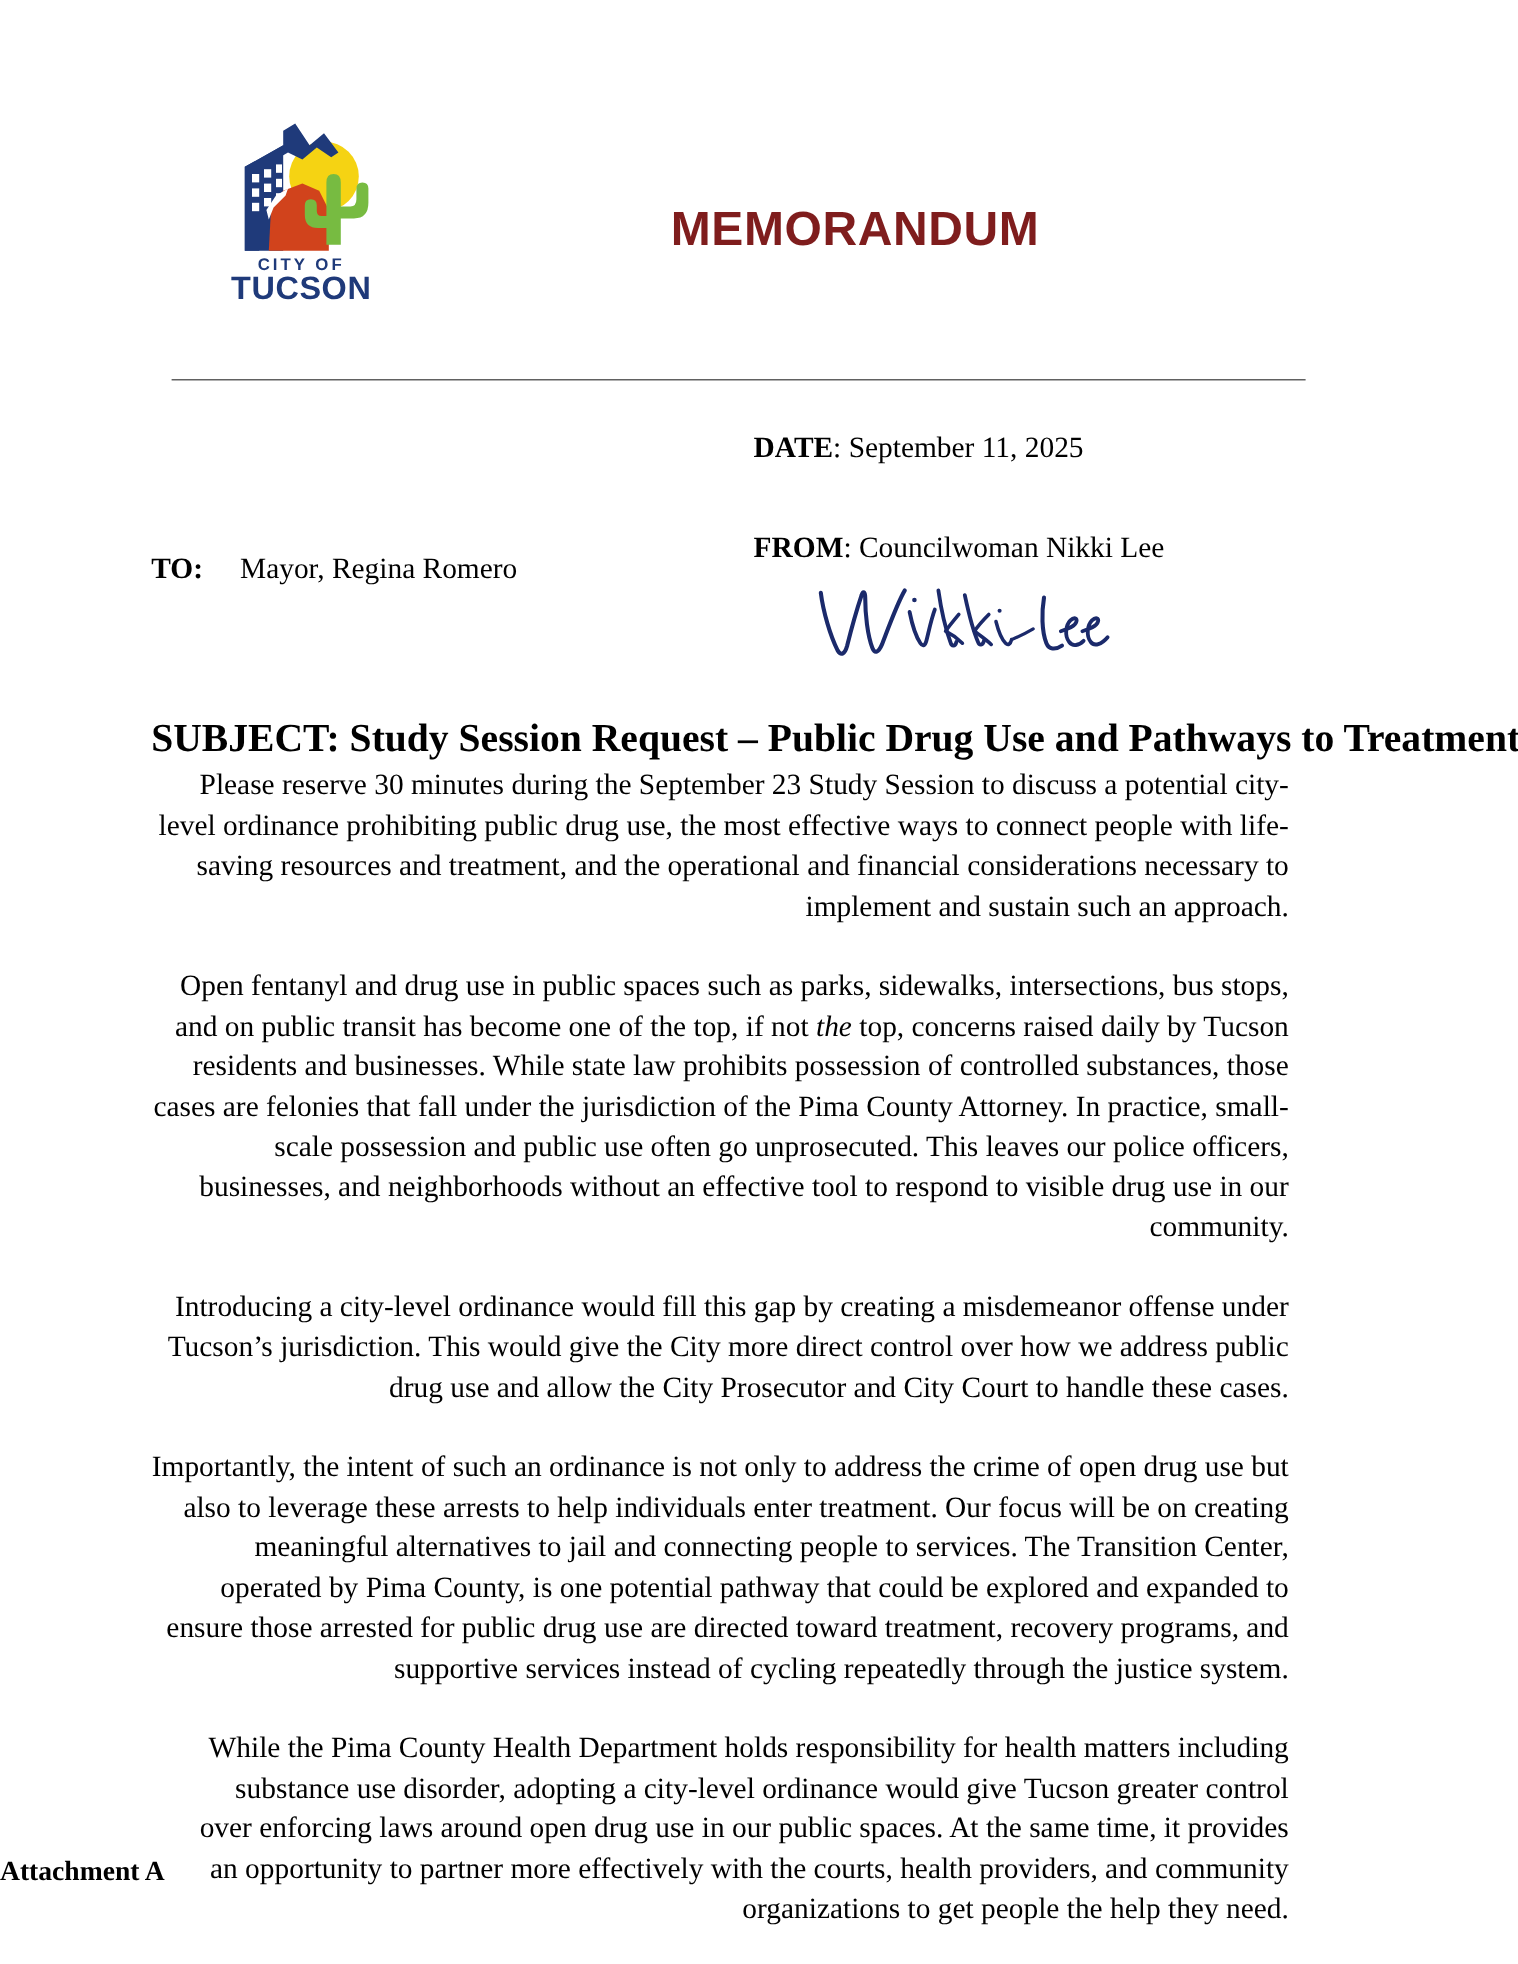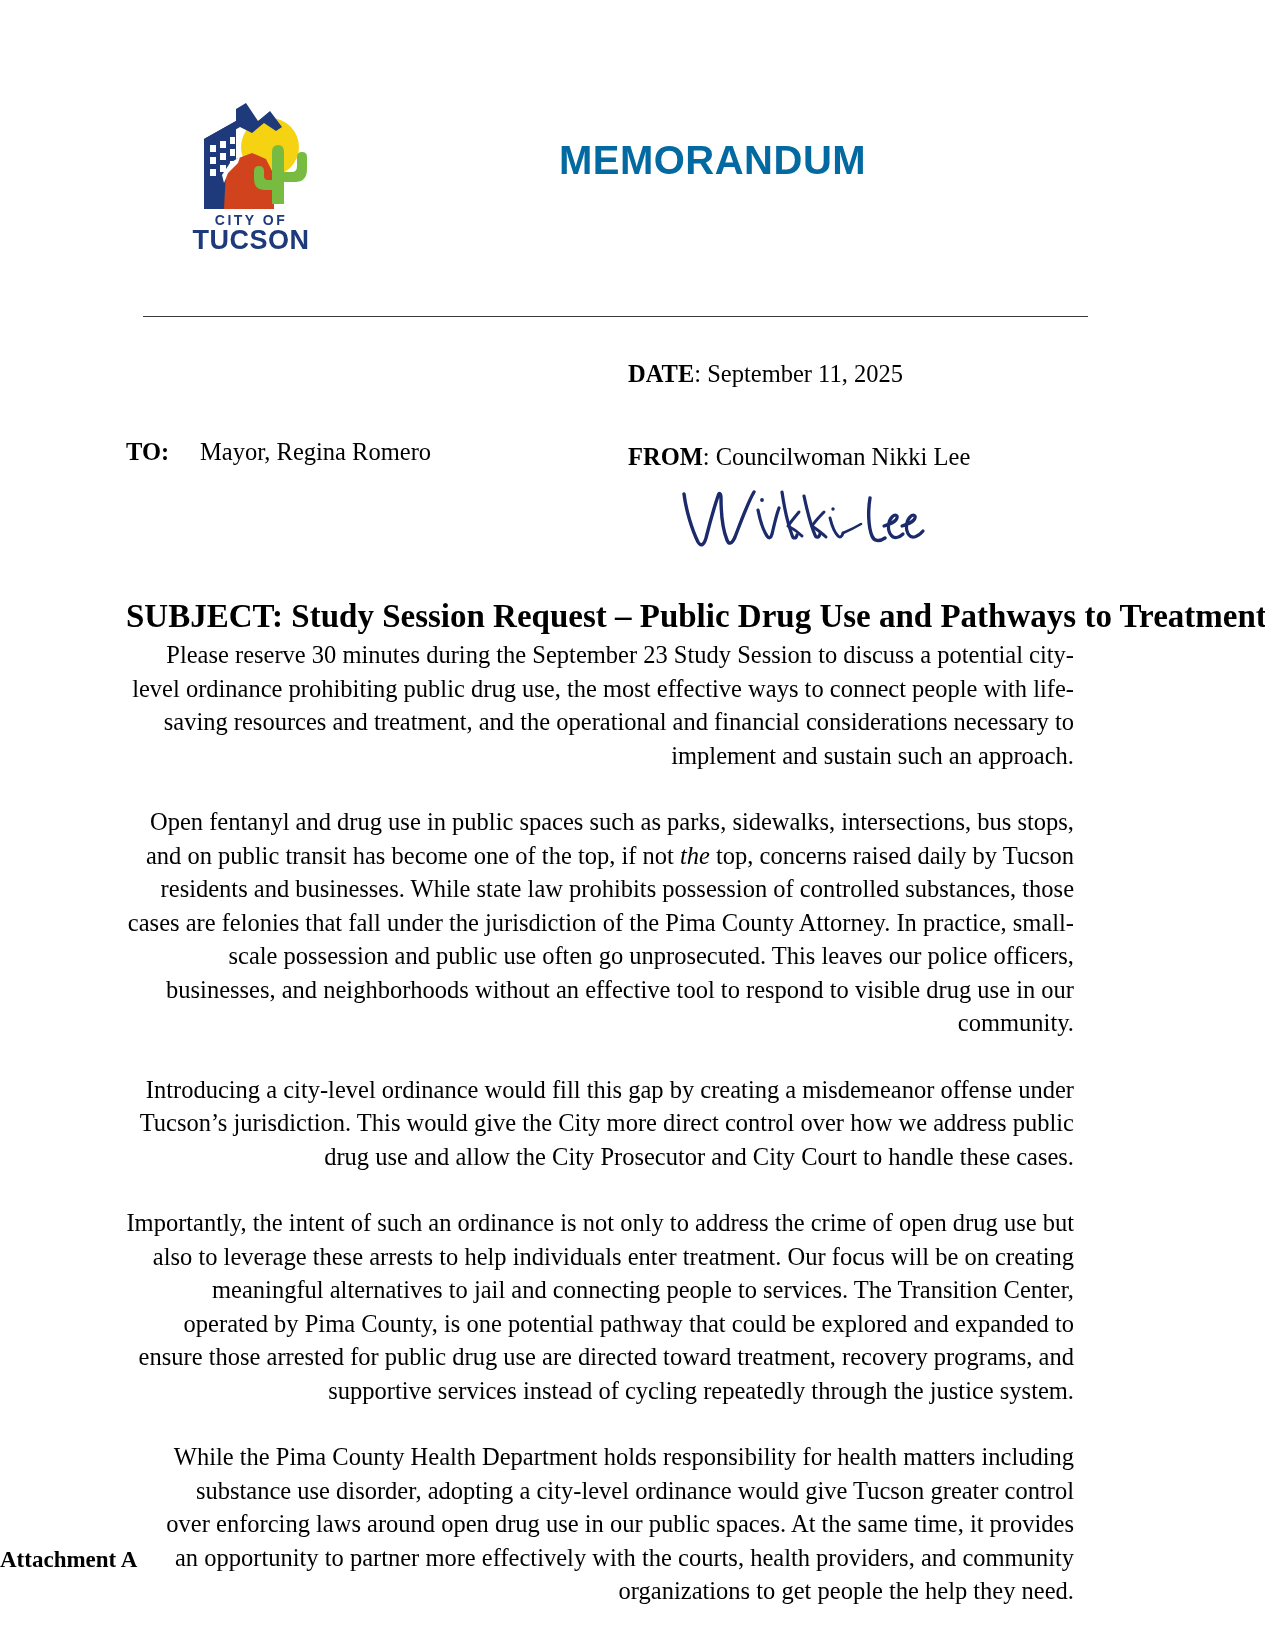--- a/index.html
+++ b/index.html
@@ -34,30 +34,30 @@
     left: 186px;
     top: 97px;
     width: 130px;
     height: 155px;
   }
   .logo svg { display: block; }
 
   .doc-title {
     position: absolute;
     left: 0;
-    top: 138px;
+    top: 169px;
     width: 1265px;
     text-align: center;
     padding-left: 160px;
     box-sizing: border-box;
     font-family: "Liberation Sans", "DejaVu Sans", sans-serif;
     font-weight: bold;
     font-size: 40px;
     letter-spacing: 0.5px;
-    color: #0369a1;
+    color: #7f1d1d;
   }
 
   .rule {
     position: absolute;
     left: 143px;
     top: 316px;
     width: 945px;
     height: 0;
     border-top: 1.6px solid #3b3b3b;
   }
@@ -68,21 +68,21 @@
     left: 628px;
     top: 360px;
     font-size: 24.5px;
     white-space: nowrap;
   }
   .date-line .lbl { font-weight: bold; }
 
   .to-block {
     position: absolute;
     left: 126px;
-    top: 437px;
+    top: 460px;
     font-size: 24.5px;
     line-height: 30px;
   }
   .to-row { display: flex; }
   .to-label {
     font-weight: bold;
     width: 74px;
     flex: 0 0 74px;
   }
   .to-value { white-space: nowrap; }

